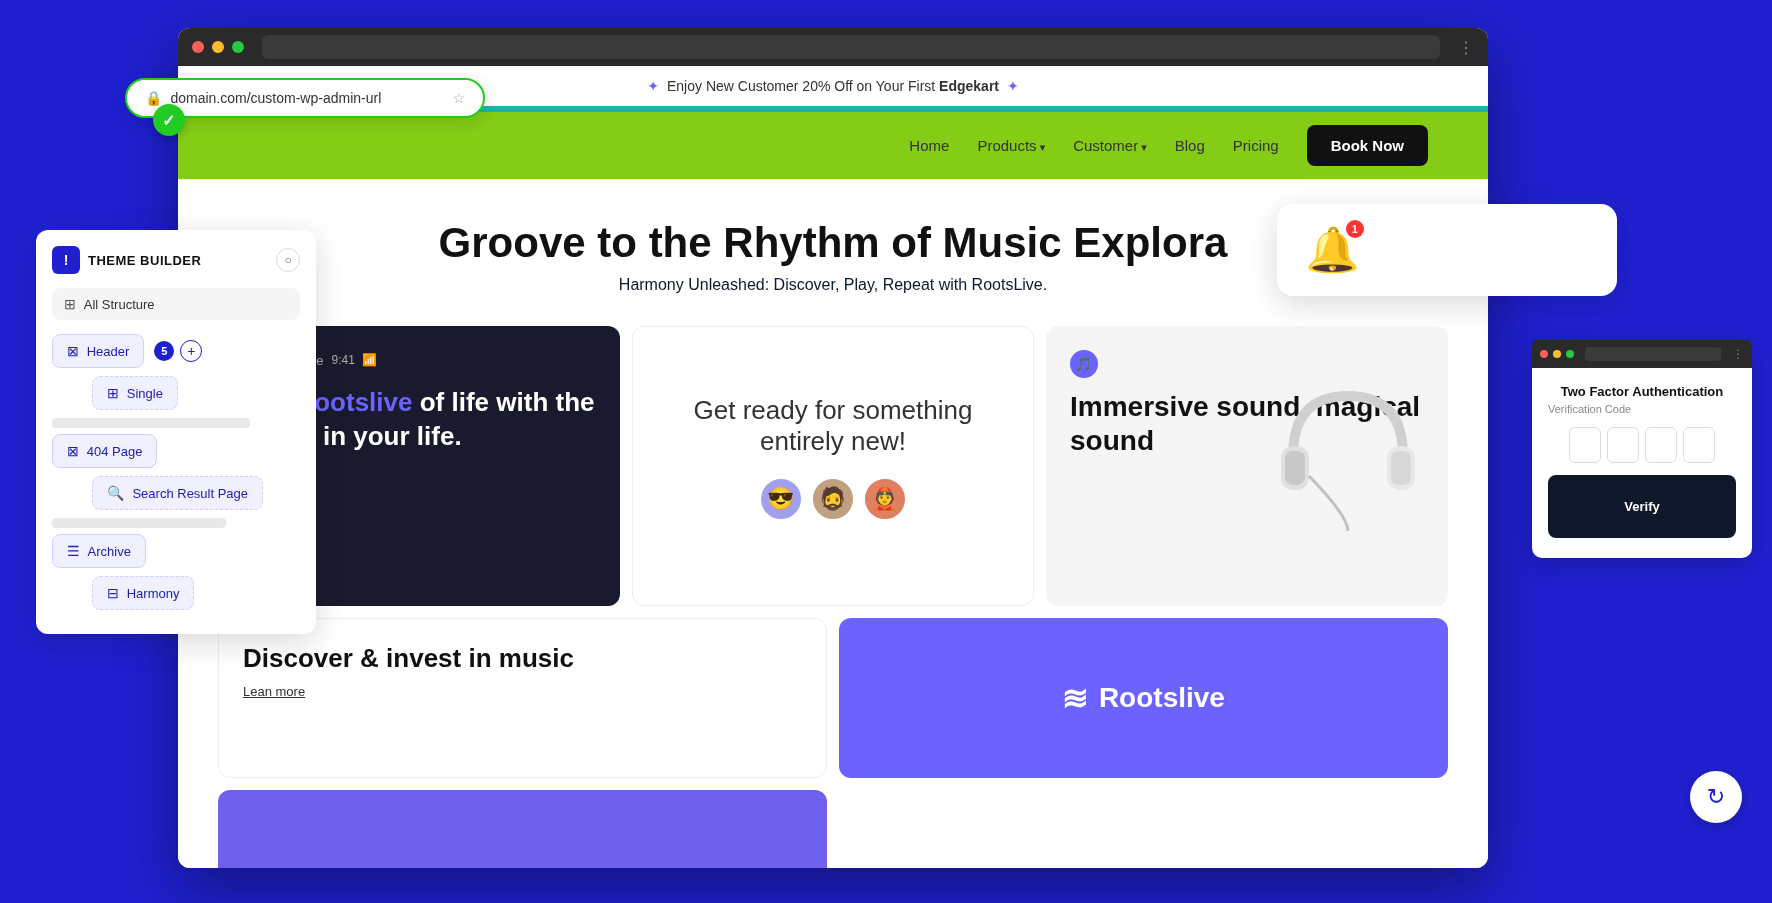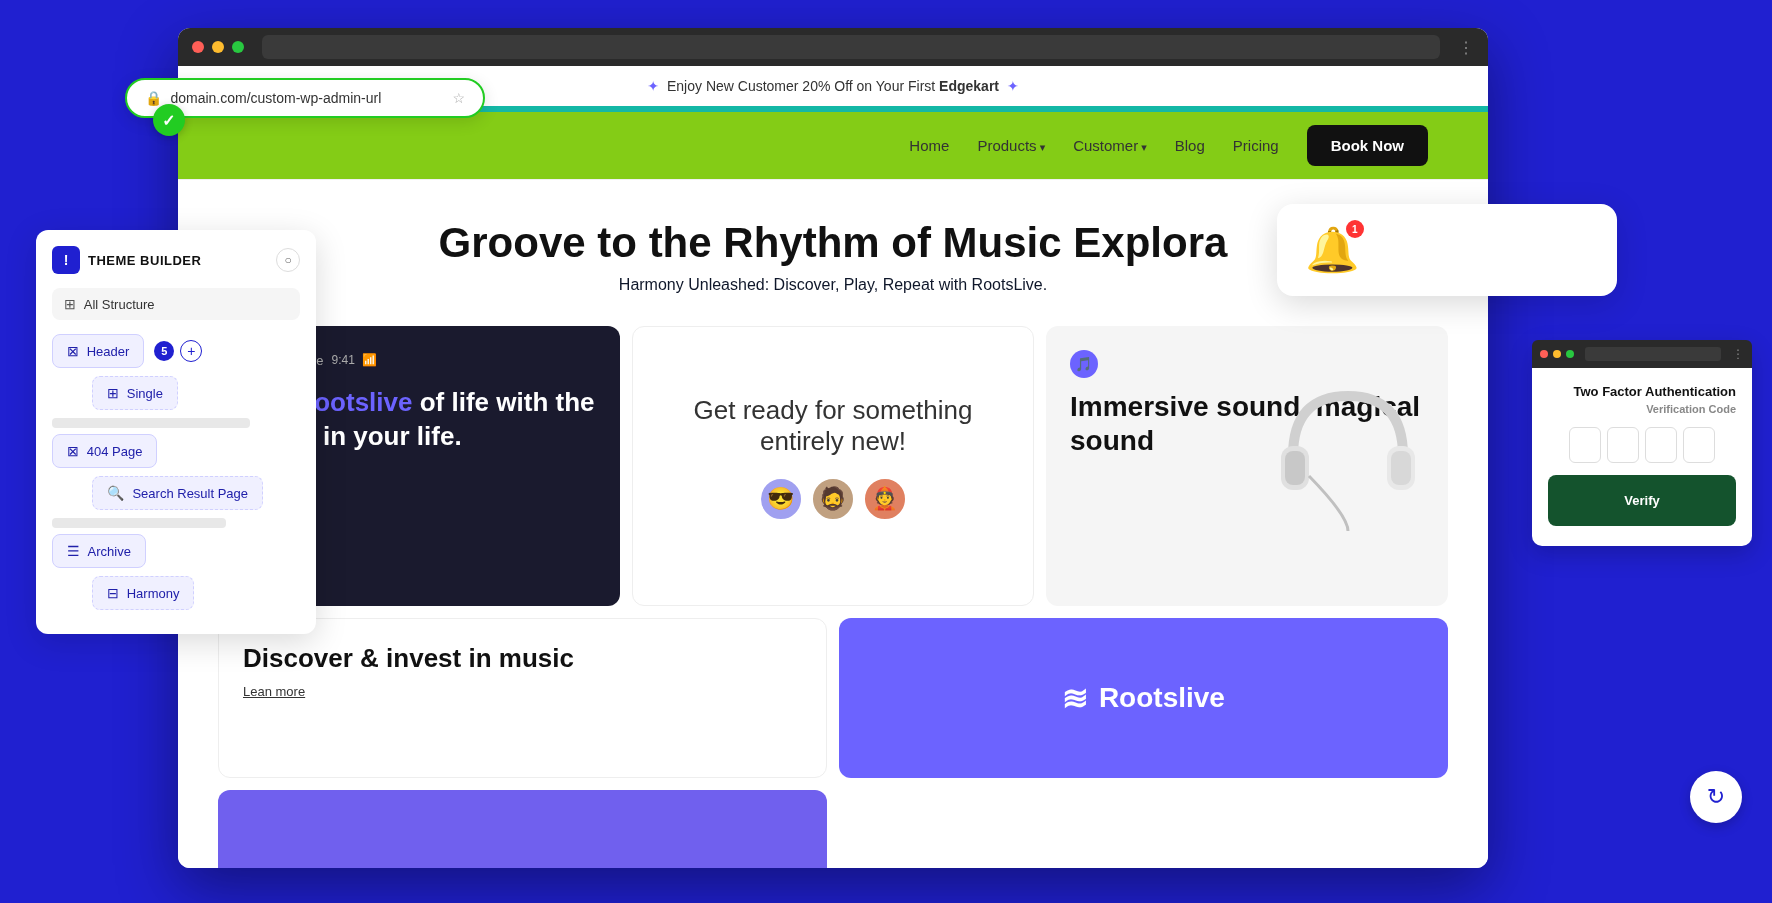--- a/index.html
+++ b/index.html
@@ -568,53 +568,52 @@
 
     .twofa-dot {
       width: 8px; height: 8px;
       border-radius: 50%;
     }
 
     .twofa-title {
       font-size: 13px;
       font-weight: 700;
       color: #111;
-      text-align: right;
+      text-align: center;
       margin-bottom: 4px;
     }
 
     .twofa-subtitle {
       font-size: 11px;
       color: #888;
-      text-align: right;
+      text-align: left;
       margin-bottom: 12px;
-      font-weight: bold;
     }
 
     .twofa-inputs {
       display: flex;
       gap: 6px;
       justify-content: center;
       margin-bottom: 12px;
     }
 
     .twofa-input {
       width: 32px; height: 36px;
       border: 1.5px solid #ddd;
       border-radius: 6px;
       text-align: center;
     }
 
     .twofa-verify-btn {
-      background: #14532d;
+      background: #0f172a;
       color: #fff;
       border: none;
       border-radius: 8px;
       width: 100%;
-      padding: 18px;
+      padding: 24px;
       font-size: 13px;
       font-weight: 600;
       cursor: pointer;
     }
 
     
     .refresh-icon-btn {
       position: absolute;
       bottom: 80px;
       right: 30px;

